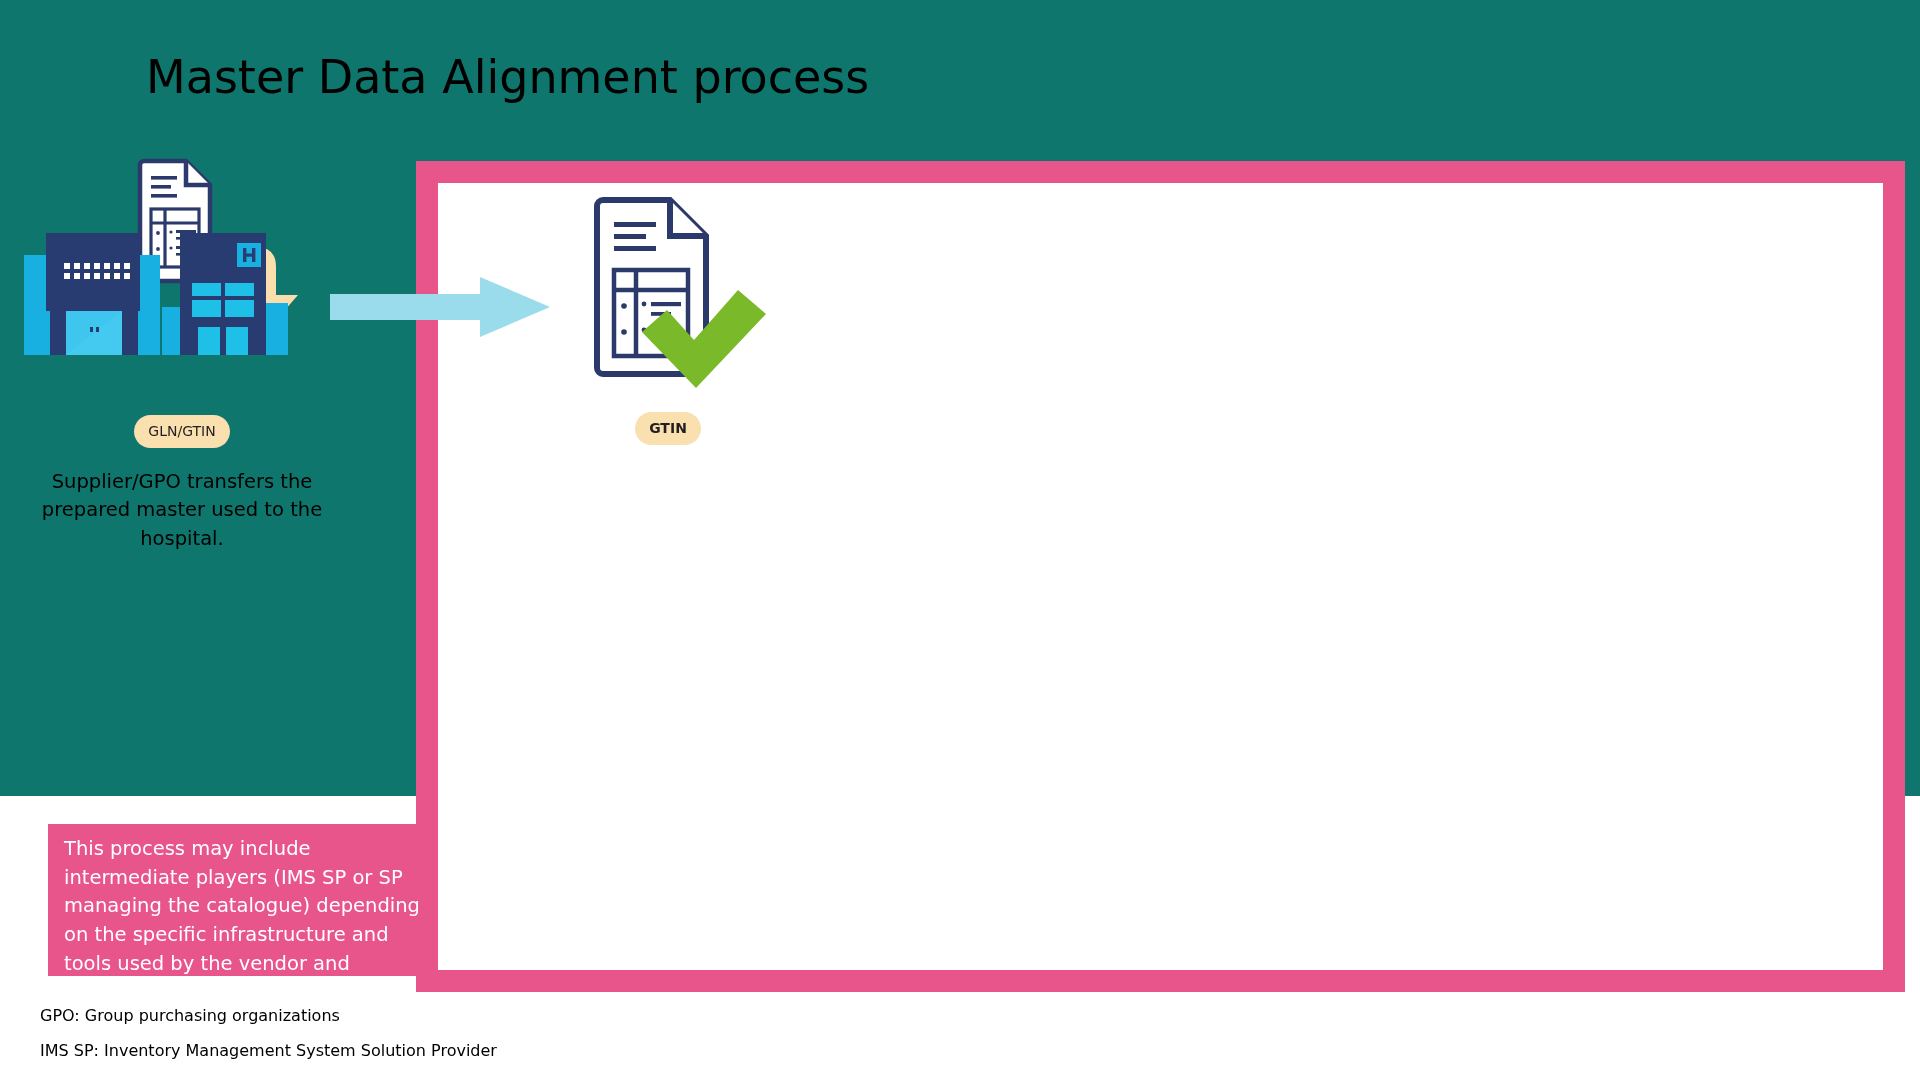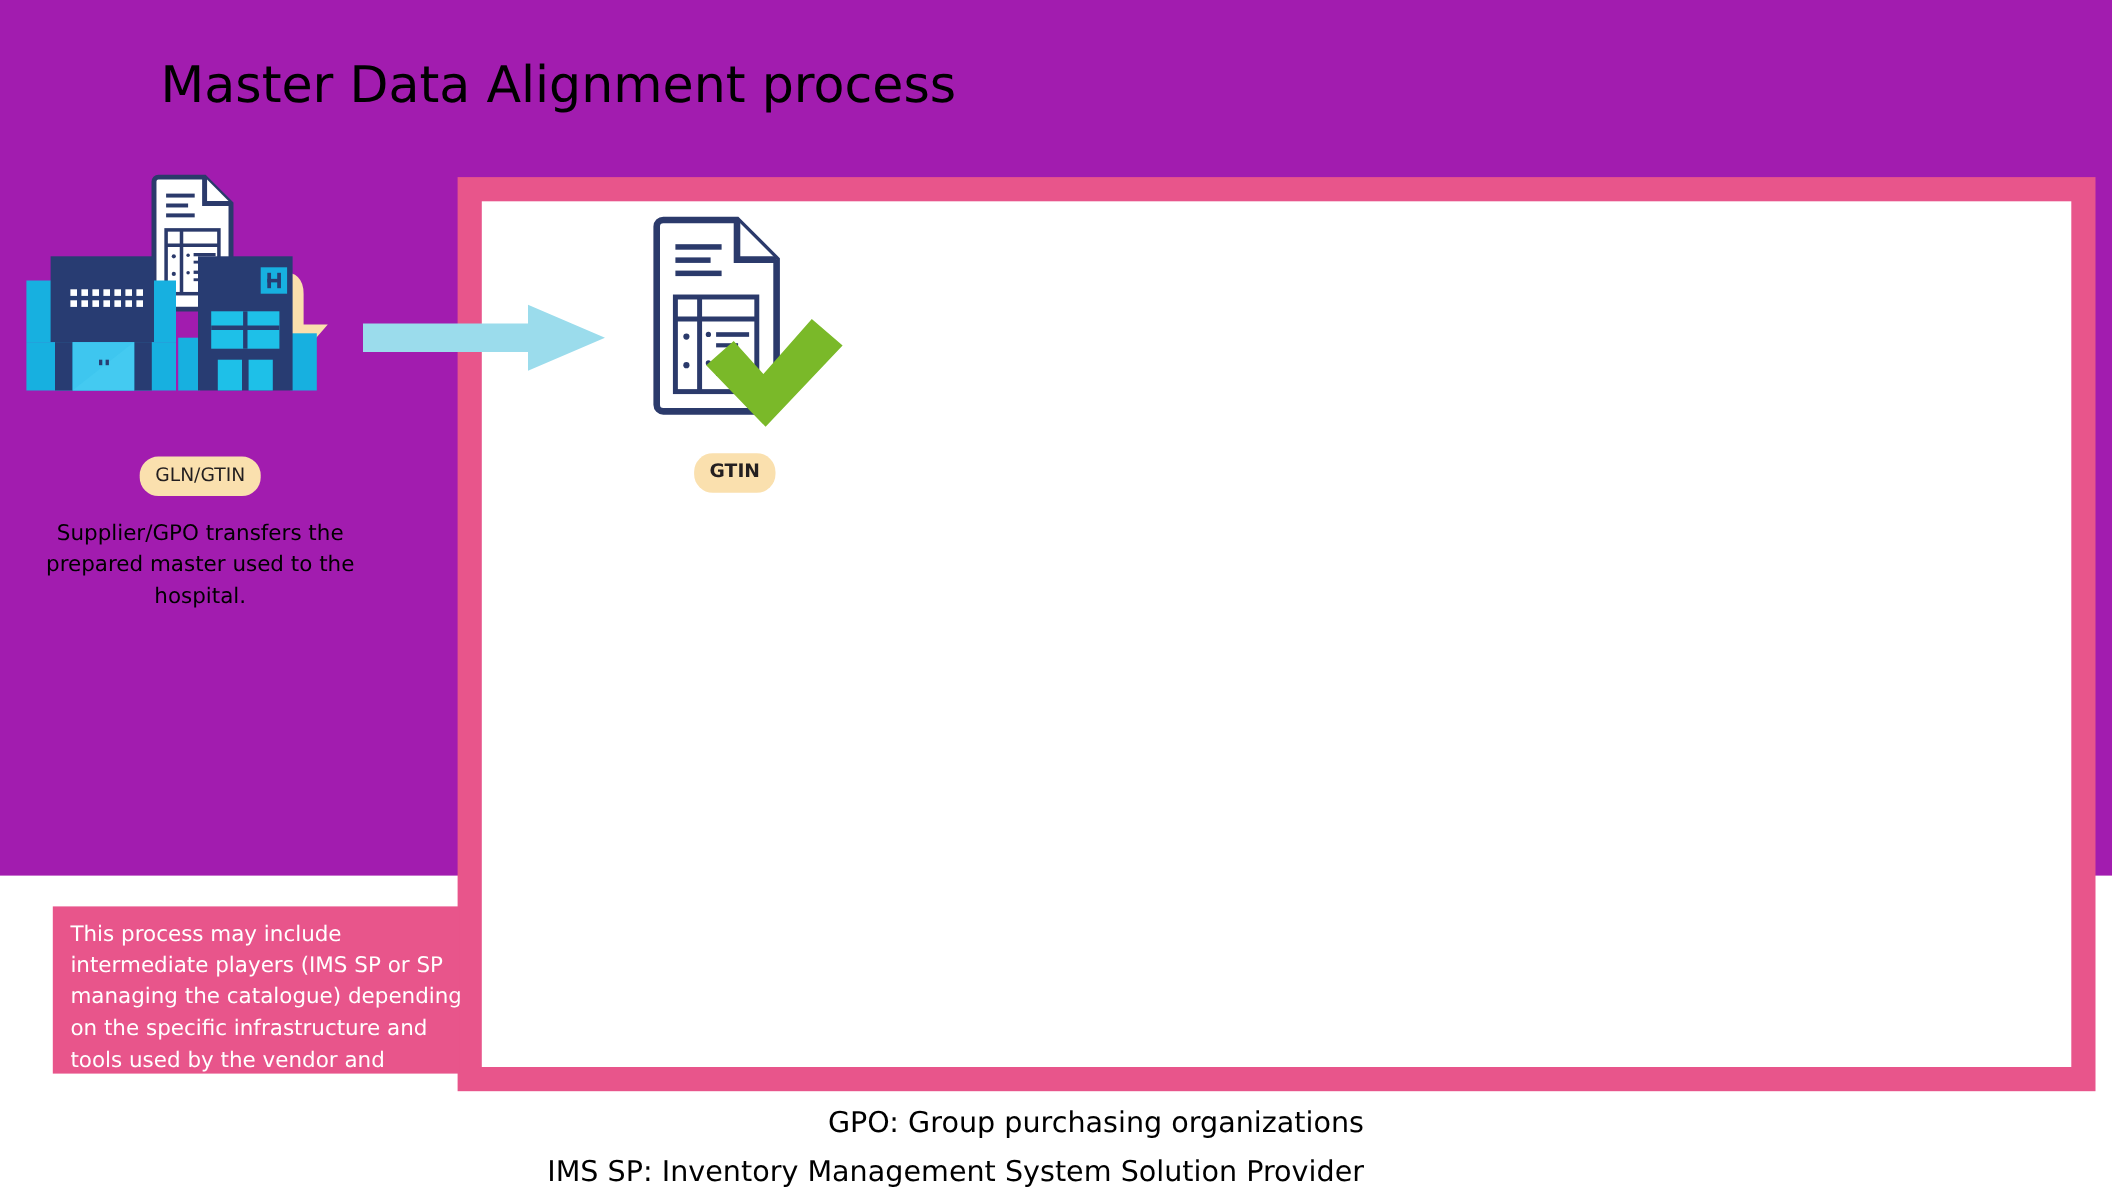--- a/index.html
+++ b/index.html
@@ -2,21 +2,21 @@
 <html><head>
 <meta charset="utf-8">
 <style>
   * { box-sizing: border-box; margin: 0; padding: 0; }
   html, body {
     width: 1920px; height: 1080px;
     background: #ffffff;
     font-family: "DejaVu Sans", sans-serif;
     overflow: hidden;
   }
-  #slide { position: relative; width: 1920px; height: 796px; background:#a21caf; }
+  #slide { position: relative; width: 1920px; height: 796px; background:#0f766e; }
 
   
   .title {
     position: absolute; left: 146px; top: 52px;
     font-size: 46px; line-height: 1.1; color: #000;
     font-family: "DejaVu Sans", sans-serif;
     letter-spacing: 0px; white-space: nowrap;
   }
 
   
@@ -35,21 +35,21 @@
     position: absolute; left: 330px; top: 277px;
     width: 220px; height: 60px;
   }
 
   
   .stage { position: absolute; }
   .stage-art { position: relative; width: 100%; }
   .badge {
     display: block; margin: 0 auto;
     background: #fae0ae; color: #231f20;
-    font-size: 17px; line-height: 1;
+    font-size: 14px; line-height: 1;
     padding: 9px 14px 10px 14px;
     text-align: center; width: fit-content;
     font-family: "DejaVu Sans", sans-serif;
     border-radius: 17px;
   }
   .stage-caption {
     margin-top: 20px; text-align: center;
     font-size: 19.5px; line-height: 1.45; color: #000;
     font-family: "DejaVu Sans", sans-serif;
   }
@@ -74,24 +74,23 @@
   .callout-text {
     position: absolute; left: 16px; top: 11px;
     width: 360px;
     color: #ffffff; font-size: 19.5px; line-height: 1.47;
     font-family: "DejaVu Sans", sans-serif;
   }
 
   
   .legend { position: absolute; left: 40px; top: 1008px; width: 1200px; }
   .legend-line {
-    font-size: 26px; line-height: 1; color: #000;
+    font-size: 16px; line-height: 1; color: #000;
     margin-bottom: 19px;
     font-family: "DejaVu Sans", sans-serif;
-    text-align: right;
   }
 
   svg { display: block; overflow: visible; }
 </style>
 </head>
 <body>
 
 <div id="slide">
 
   <div class="title">Master Data Alignment process</div>

